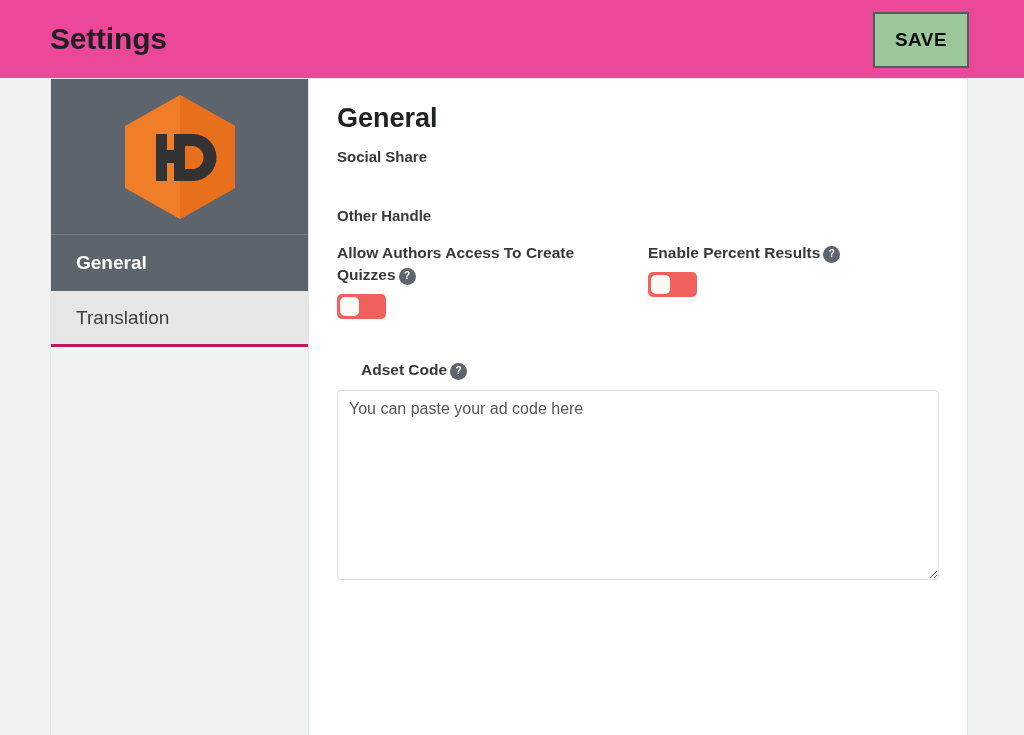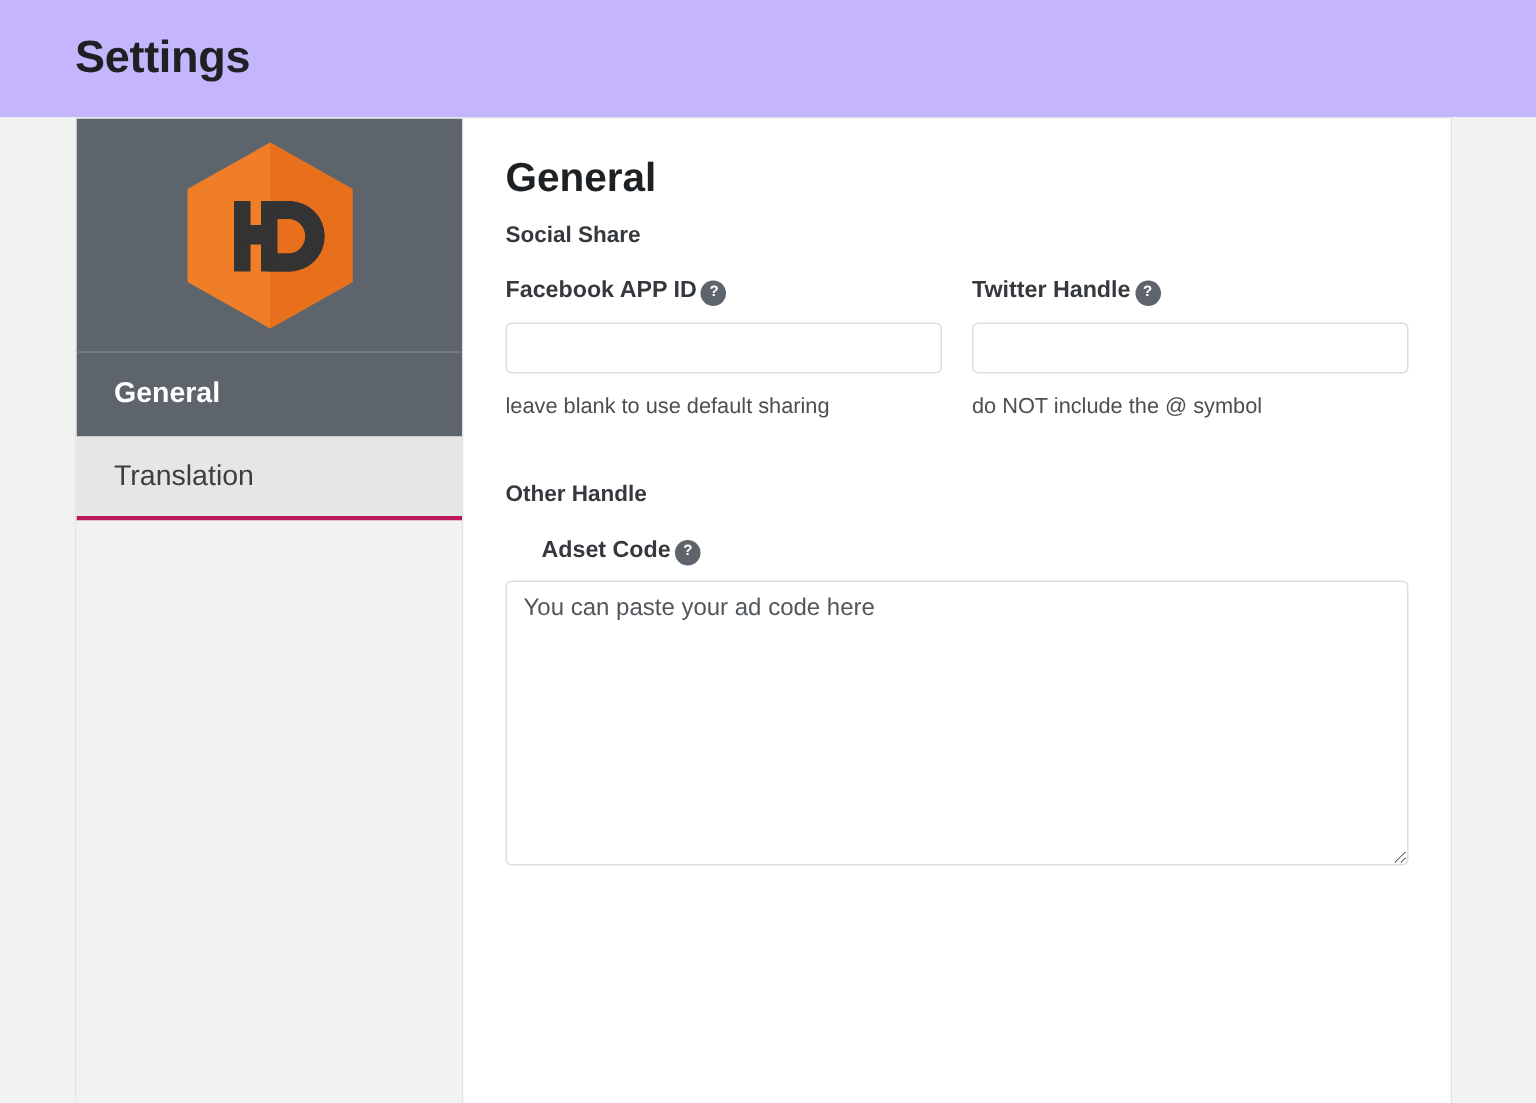--- a/index.html
+++ b/index.html
@@ -8,21 +8,21 @@
     width: 1024px; height: 735px;
     background: #f1f2f2;
     font-family: "Liberation Sans", sans-serif;
     overflow: hidden;
   }
 
   
   .header {
     position: relative;
     height: 78px;
-    background: #c4b5fd;
+    background: #ec4899;
     display: flex;
     align-items: center;
   }
   .page-title {
     margin: 0;
     padding-left: 50px;
     font-size: 30px;
     font-weight: bold;
     color: #1d2124;
     letter-spacing: -0.2px;
@@ -209,20 +209,21 @@
     outline: none;
     background: #fff;
   }
   .textarea::placeholder { color: #52575c; }
 </style>
 </head>
 <body>
 
 <div class="header">
   <h1 class="page-title">Settings</h1>
+  <button class="save-button">SAVE</button>
 </div>
 
 <div class="card">
 
   <div class="sidebar">
 
     <div class="logo-box">
       <svg class="logo-hex" width="116" height="128" viewBox="0 0 116 128">
         <polygon points="58,2 113,33 113,95 58,126 3,95 3,33" fill="#f07d28"></polygon>
         <polygon points="58,2 113,33 113,95 58,126" fill="#e8701c"></polygon>
@@ -244,40 +245,42 @@
       <span>Translation</span>
     </div>
     <div class="sidebar-filler"></div>
   </div>
 
   <div class="main">
 
     <h2 class="section-title">General</h2>
     <h3 class="sub-title">Social Share</h3>
 
+
+    <h3 class="sub-title other">Other Handle</h3>
+
     <div class="grid-2">
-      <div class="col">
+      <div class="col toggle-block">
         <label class="field-label">
-          <span>Facebook APP ID</span><span class="help-icon">?</span>
+          <span>Allow Authors Access To Create Quizzes</span><span class="help-icon">?</span>
         </label>
-        <input class="text-input" type="text" value="" style="">
-        <div class="hint">leave blank to use default sharing</div>
+        <span class="toggle">
+          <span class="knob"></span>
+        </span>
       </div>
 
-      <div class="col">
+      <div class="col toggle-block">
         <label class="field-label">
-          <span>Twitter Handle</span><span class="help-icon">?</span>
+          <span>Enable Percent Results</span><span class="help-icon">?</span>
         </label>
-        <input class="text-input" type="text" value="" style="">
-        <div class="hint">do NOT include the @ symbol</div>
+        <span class="toggle">
+          <span class="knob"></span>
+        </span>
       </div>
     </div>
-
-    <h3 class="sub-title other">Other Handle</h3>
-
 
 
     <div class="adset-wrap">
       <label class="field-label adset-label">
         <span>Adset Code</span><span class="help-icon">?</span>
       </label>
       <textarea class="textarea" placeholder="You can paste your ad code here" style=""></textarea>
     </div>
 
   </div>

